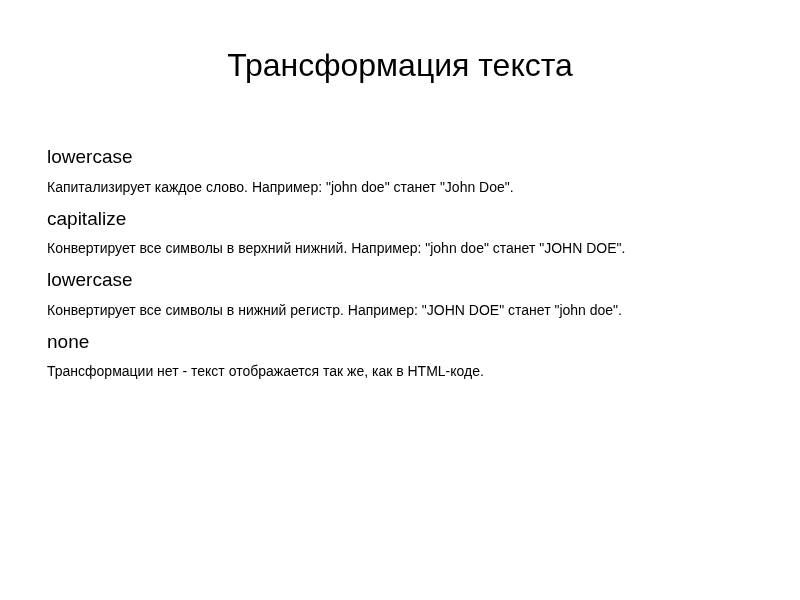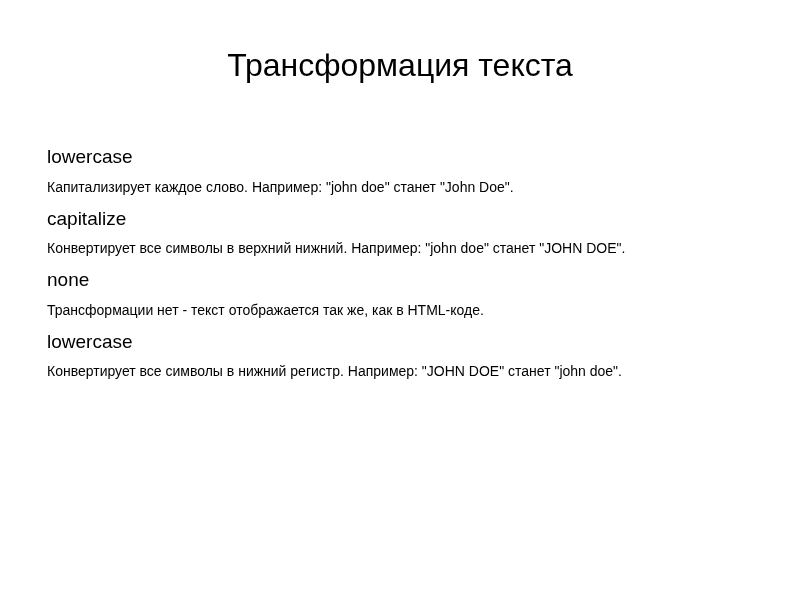--- a/index.html
+++ b/index.html
@@ -75,23 +75,23 @@
       <p class="term">lowercase</p>
       <p class="desc">Капитализирует каждое слово. Например: "john doe" станет "John Doe".</p>
     </div>
 
     <div class="body-block">
       <p class="term">capitalize</p>
       <p class="desc">Конвертирует все символы в верхний нижний. Например: "john doe" станет "JOHN DOE".</p>
     </div>
 
     <div class="body-block">
-      <p class="term">none</p>
-      <p class="desc">Трансформации нет - текст отображается так же, как в HTML-коде.</p>
+      <p class="term">lowercase</p>
+      <p class="desc">Конвертирует все символы в нижний регистр. Например: "JOHN DOE" станет "john doe".</p>
     </div>
 
     <div class="body-block">
-      <p class="term">lowercase</p>
-      <p class="desc">Конвертирует все символы в нижний регистр. Например: "JOHN DOE" станет "john doe".</p>
+      <p class="term">none</p>
+      <p class="desc">Трансформации нет - текст отображается так же, как в HTML-коде.</p>
     </div>
 
   </div>
 </div>
 
 </body></html>

